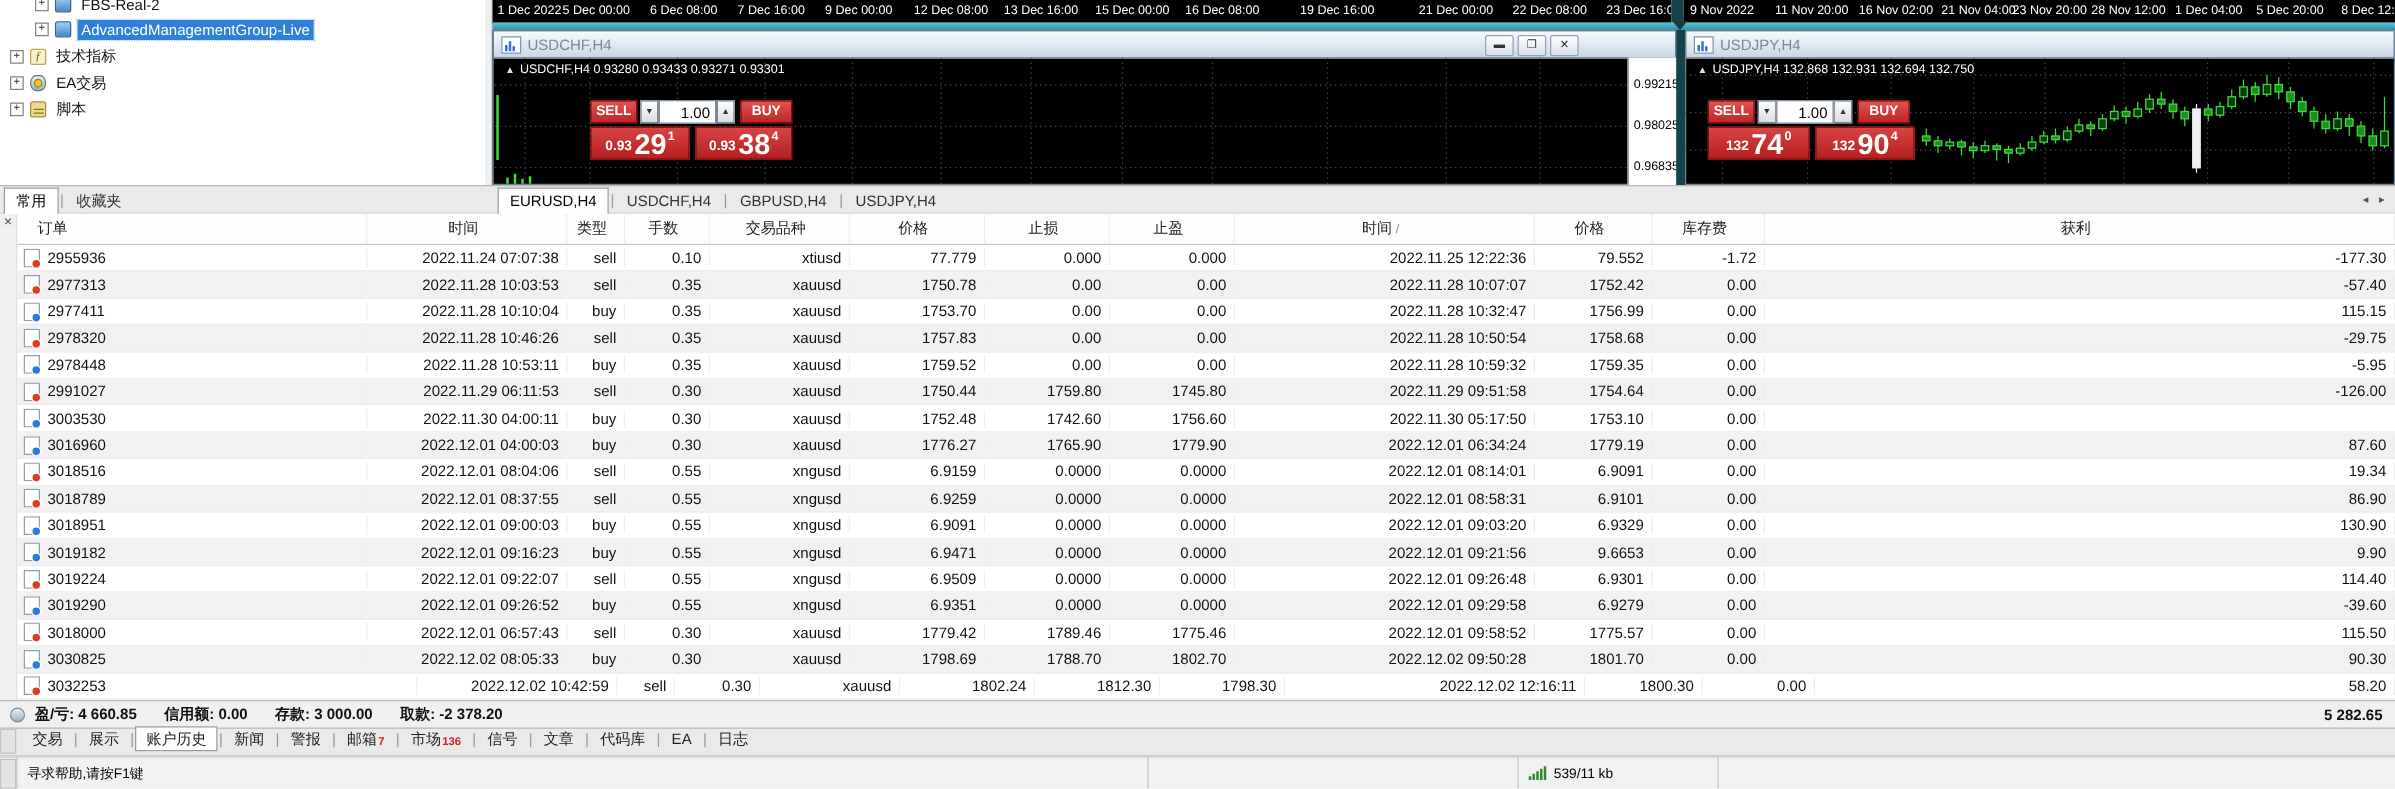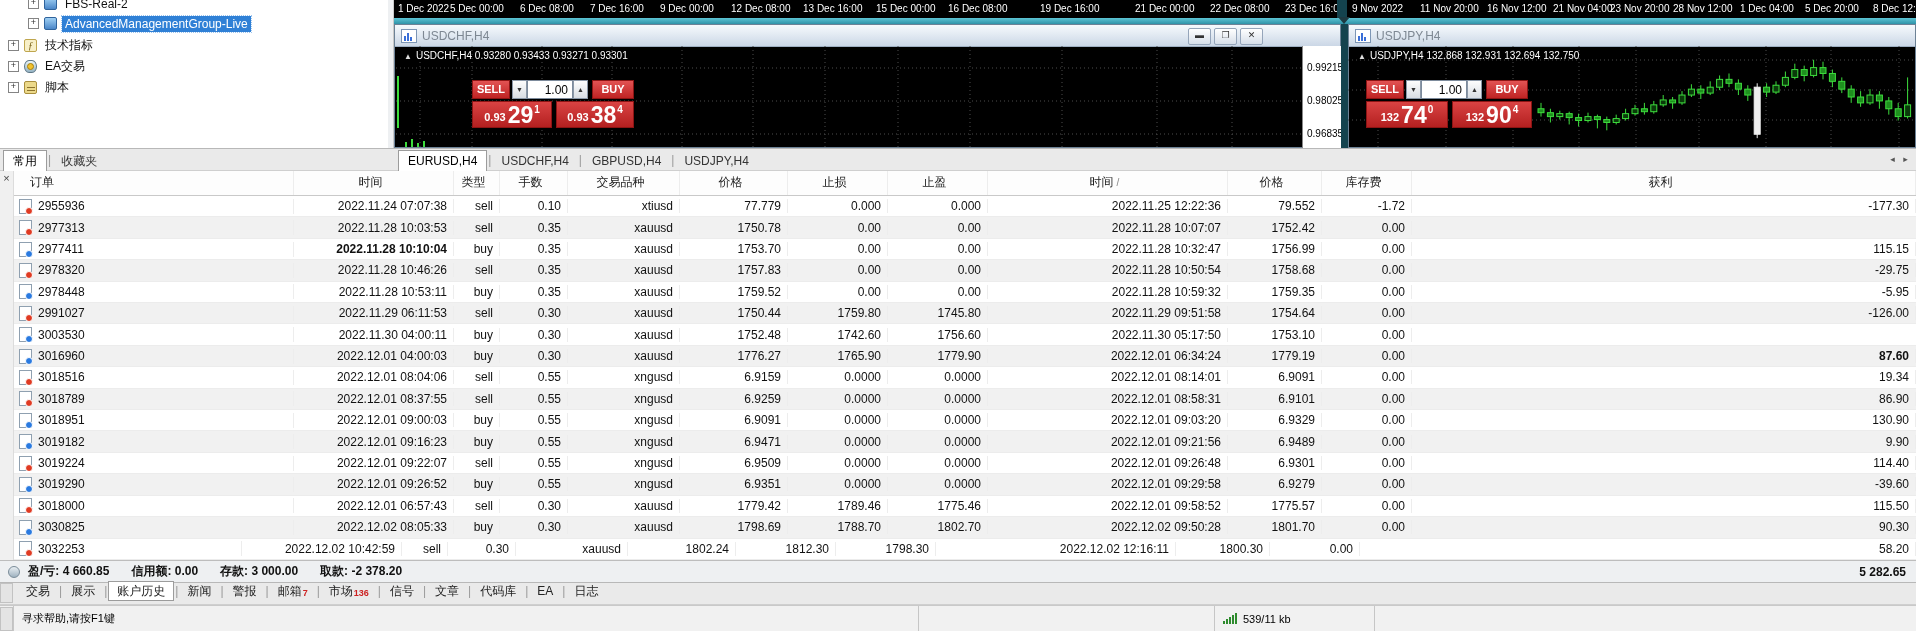--- a/index.html
+++ b/index.html
@@ -135,21 +135,21 @@
     <span style="left: 554px;">16 Dec 08:00</span>
     <span style="left: 646px;">19 Dec 16:00</span>
     <span style="left: 741px;">21 Dec 00:00</span>
     <span style="left: 816px;">22 Dec 08:00</span>
     <span style="left: 891px;">23 Dec 16:00</span>
   </div>
 <div class="abs mdi-gap" style="left:1337px;top:0;width:10px;height:18px"></div>
 <div class="abs axisbar" style="left:1347px;top:0;width:569px;height:18px" id="axis-right">
     <span style="left: 5px;">9 Nov 2022</span>
     <span style="left: 73px;">11 Nov 20:00</span>
-    <span style="left: 140px;">16 Nov 12:00</span>
+    <span style="left: 140px;">16 Nov 02:00</span>
     <span style="left: 206px;">21 Nov 04:00</span>
     <span style="left: 263px;">23 Nov 20:00</span>
     <span style="left: 326px;">28 Nov 12:00</span>
     <span style="left: 393px;">1 Dec 04:00</span>
     <span style="left: 458px;">5 Dec 20:00</span>
     <span style="left: 526px;">8 Dec 12:00</span>
   </div>
 <div class="abs tealstrip" style="left:394px;top:18px;width:1522px;height:6px"></div>
 <div class="abs" style="left:1338px;top:17px;width:0;height:0;border-left:6px solid transparent;border-right:6px solid transparent;border-top:7px solid #1d3a42"></div>
 
@@ -404,29 +404,30 @@
       <div class="tcell" style="width: 160px;">2022.11.28 10:03:53</div>
       <div class="tcell" style="width: 46px;">sell</div>
       <div class="tcell" style="width: 68px;">0.35</div>
       <div class="tcell" style="width: 112px;">xauusd</div>
       <div class="tcell" style="width: 108px;">1750.78</div>
       <div class="tcell" style="width: 100px;">0.00</div>
       <div class="tcell" style="width: 100px;">0.00</div>
       <div class="tcell" style="width: 240px;">2022.11.28 10:07:07</div>
       <div class="tcell" style="width: 94px;">1752.42</div>
       <div class="tcell" style="width: 90px;">0.00</div>
+      <div class="tcell" style="width: auto; flex: 1 1 0%;">-57.40</div>
     </div>
     <div class="trow">
       <div class="tcell" style="width: 280px; text-align: left; display: flex; align-items: center;">
         <span class="docico buy">
           <i></i>
         </span>
         <span>2977411</span>
       </div>
-      <div class="tcell" style="width: 160px; font-weight: bold;">2022.11.28 10:10:04</div>
+      <div class="tcell" style="width: 160px;">2022.11.28 10:10:04</div>
       <div class="tcell" style="width: 46px;">buy</div>
       <div class="tcell" style="width: 68px;">0.35</div>
       <div class="tcell" style="width: 112px;">xauusd</div>
       <div class="tcell" style="width: 108px;">1753.70</div>
       <div class="tcell" style="width: 100px;">0.00</div>
       <div class="tcell" style="width: 100px;">0.00</div>
       <div class="tcell" style="width: 240px;">2022.11.28 10:32:47</div>
       <div class="tcell" style="width: 94px;">1756.99</div>
       <div class="tcell" style="width: 90px;">0.00</div>
       <div class="tcell" style="width: auto; flex: 1 1 0%;">115.15</div>
@@ -516,21 +517,21 @@
       <div class="tcell" style="width: 160px;">2022.12.01 04:00:03</div>
       <div class="tcell" style="width: 46px;">buy</div>
       <div class="tcell" style="width: 68px;">0.30</div>
       <div class="tcell" style="width: 112px;">xauusd</div>
       <div class="tcell" style="width: 108px;">1776.27</div>
       <div class="tcell" style="width: 100px;">1765.90</div>
       <div class="tcell" style="width: 100px;">1779.90</div>
       <div class="tcell" style="width: 240px;">2022.12.01 06:34:24</div>
       <div class="tcell" style="width: 94px;">1779.19</div>
       <div class="tcell" style="width: 90px;">0.00</div>
-      <div class="tcell" style="width: auto; flex: 1 1 0%; font-weight: bold;">87.60</div>
+      <div class="tcell" style="width: auto; flex: 1 1 0%;">87.60</div>
     </div>
     <div class="trow">
       <div class="tcell" style="width: 280px; text-align: left; display: flex; align-items: center;">
         <span class="docico sell">
           <i></i>
         </span>
         <span>3018516</span>
       </div>
       <div class="tcell" style="width: 160px;">2022.12.01 08:04:06</div>
       <div class="tcell" style="width: 46px;">sell</div>
@@ -590,21 +591,21 @@
         <span>3019182</span>
       </div>
       <div class="tcell" style="width: 160px;">2022.12.01 09:16:23</div>
       <div class="tcell" style="width: 46px;">buy</div>
       <div class="tcell" style="width: 68px;">0.55</div>
       <div class="tcell" style="width: 112px;">xngusd</div>
       <div class="tcell" style="width: 108px;">6.9471</div>
       <div class="tcell" style="width: 100px;">0.0000</div>
       <div class="tcell" style="width: 100px;">0.0000</div>
       <div class="tcell" style="width: 240px;">2022.12.01 09:21:56</div>
-      <div class="tcell" style="width: 94px;">6.9489</div>
+      <div class="tcell" style="width: 94px;">9.6653</div>
       <div class="tcell" style="width: 90px;">0.00</div>
       <div class="tcell" style="width: auto; flex: 1 1 0%;">9.90</div>
     </div>
     <div class="trow">
       <div class="tcell" style="width: 280px; text-align: left; display: flex; align-items: center;">
         <span class="docico sell">
           <i></i>
         </span>
         <span>3019224</span>
       </div>
@@ -671,21 +672,21 @@
       <div class="tcell" style="width: 112px;">xauusd</div>
       <div class="tcell" style="width: 108px;">1798.69</div>
       <div class="tcell" style="width: 100px;">1788.70</div>
       <div class="tcell" style="width: 100px;">1802.70</div>
       <div class="tcell" style="width: 240px;">2022.12.02 09:50:28</div>
       <div class="tcell" style="width: 94px;">1801.70</div>
       <div class="tcell" style="width: 90px;">0.00</div>
       <div class="tcell" style="width: auto; flex: 1 1 0%;">90.30</div>
     </div>
     <div class="trow">
-      <div class="tcell" style="width: 228px; text-align: left; display: flex; align-items: center;">
+      <div class="tcell" style="width: 320px; text-align: left; display: flex; align-items: center;">
         <span class="docico sell">
           <i></i>
         </span>
         <span>3032253</span>
       </div>
       <div class="tcell" style="width: 160px;">2022.12.02 10:42:59</div>
       <div class="tcell" style="width: 46px;">sell</div>
       <div class="tcell" style="width: 68px;">0.30</div>
       <div class="tcell" style="width: 112px;">xauusd</div>
       <div class="tcell" style="width: 108px;">1802.24</div>

